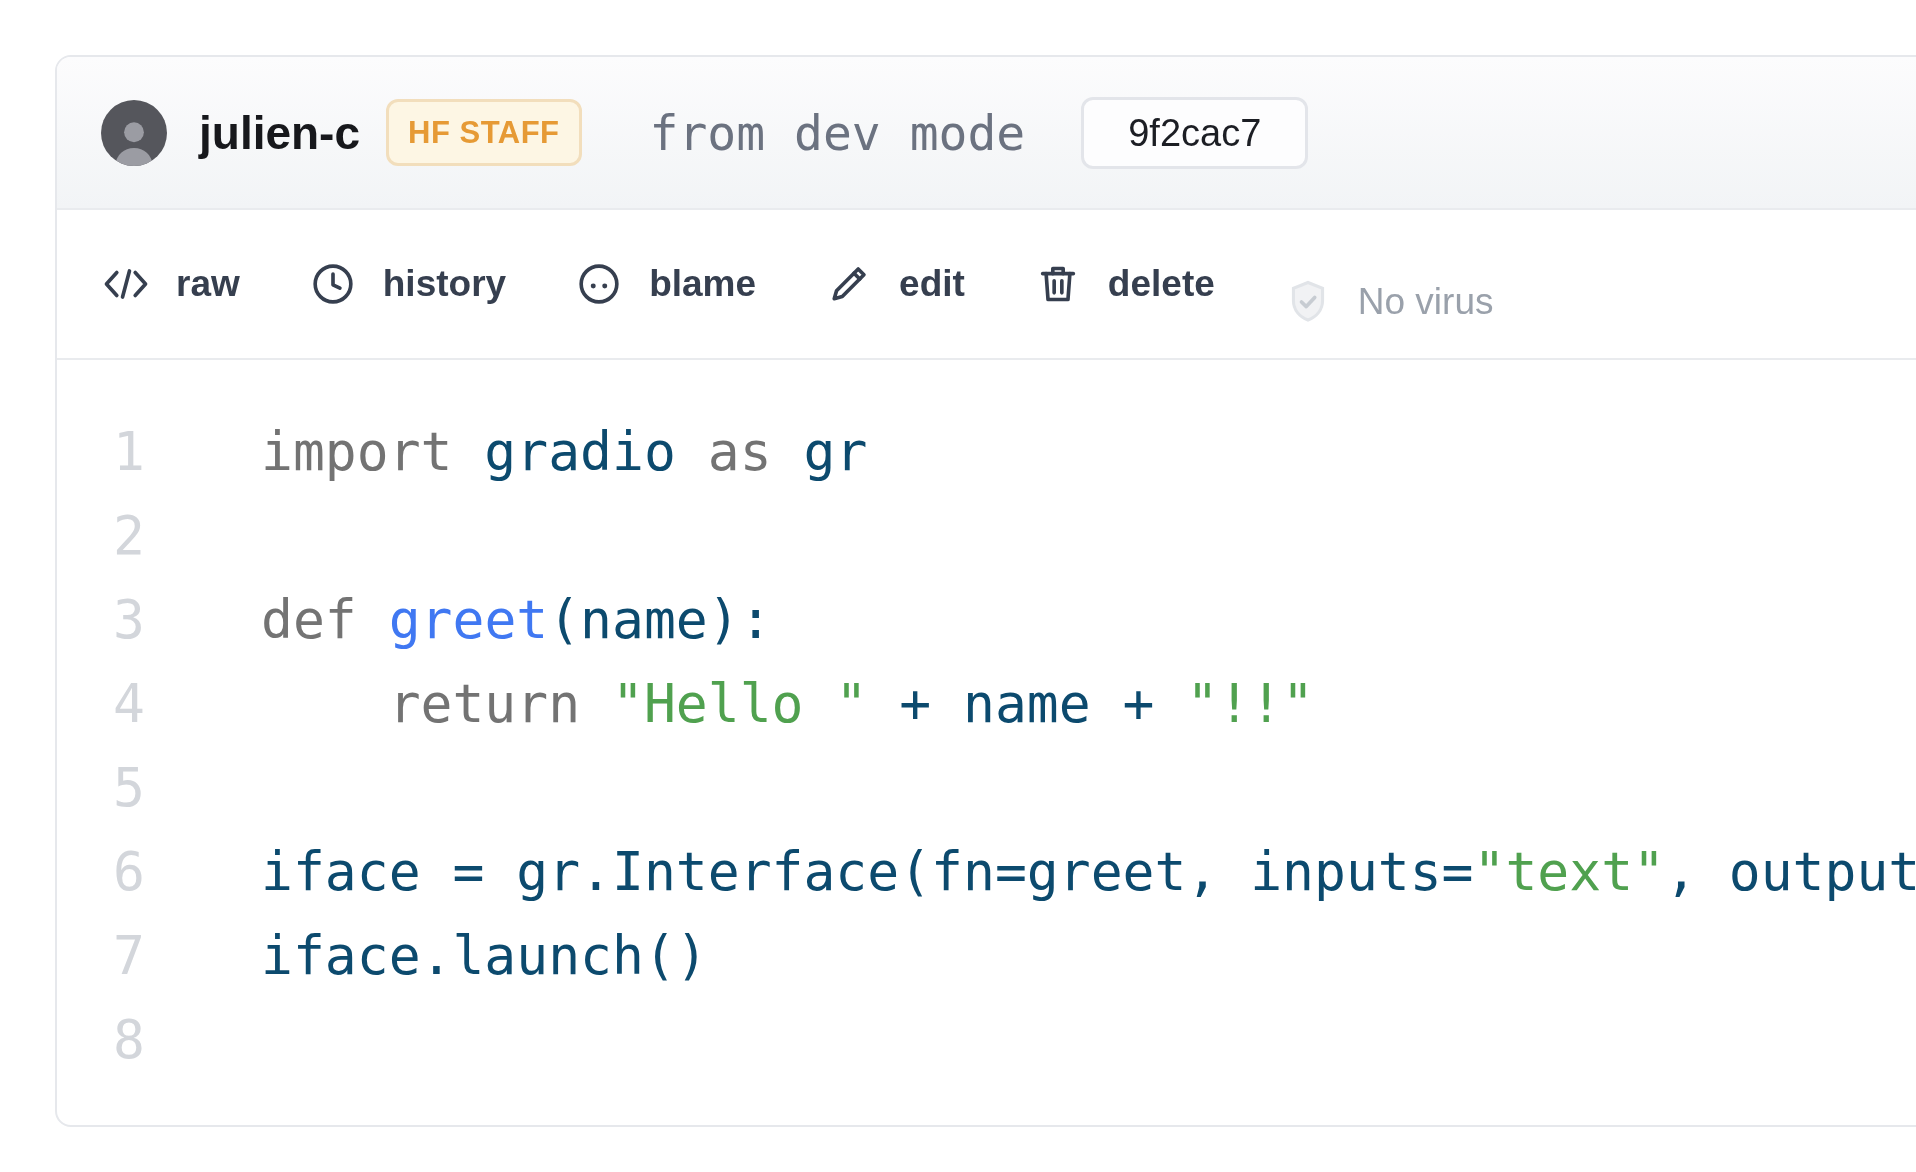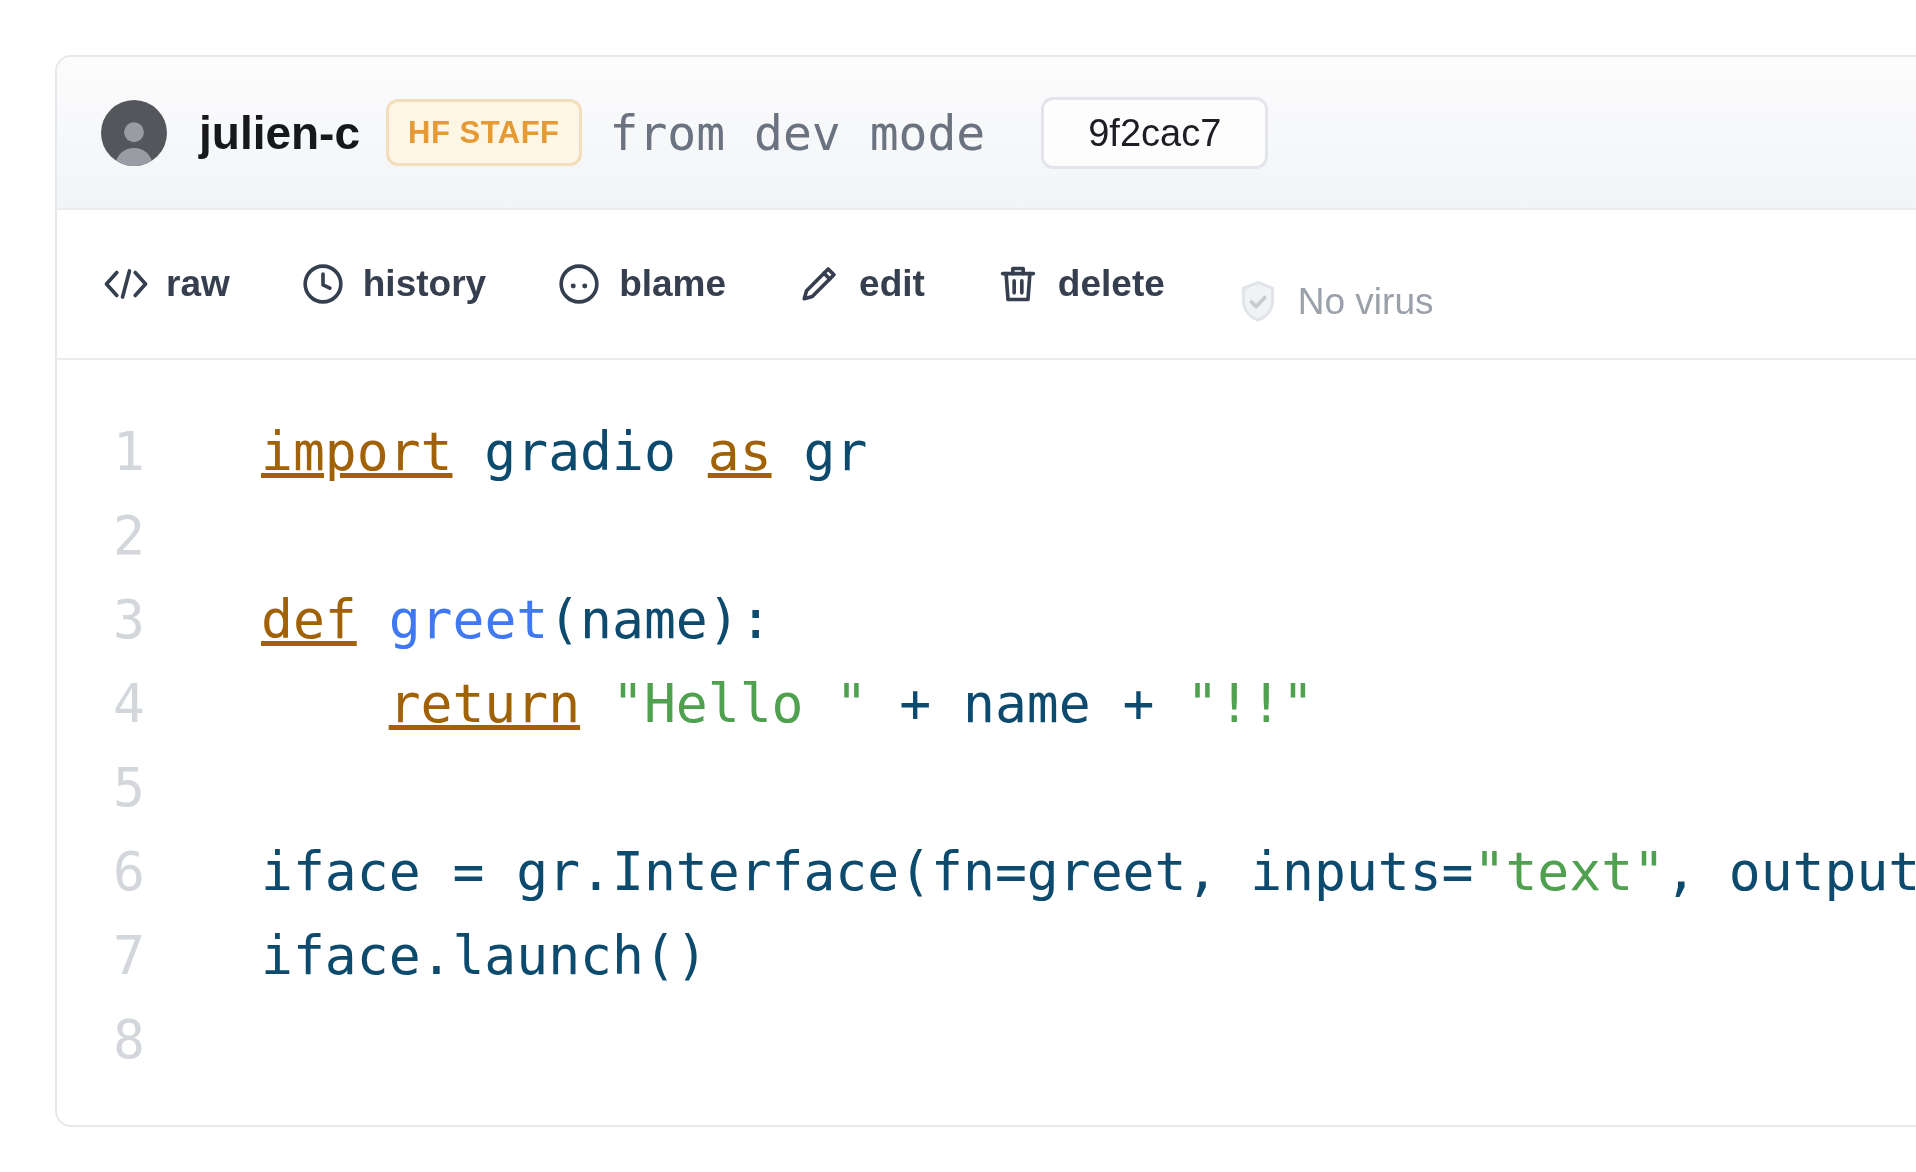--- a/index.html
+++ b/index.html
@@ -12,40 +12,40 @@
   .header{height:151px;display:flex;align-items:center;padding:0 44px;
           border-bottom:2px solid #e9ebee;
           background:linear-gradient(180deg,#fcfcfd 0%,#f2f4f6 100%);}
   .avatar{width:66px;height:66px;border-radius:50%;background:#55565c;flex:none;
           margin-right:32px;display:flex;align-items:flex-end;justify-content:center;overflow:hidden;}
   .avatar svg{width:54px;height:54px;display:block;}
   .username{font-size:46px;font-weight:600;color:#17181c;}
   .badge{margin-left:26px;background:#fdf6e4;border:3px solid #f2debc;color:#e69a35;
          font-weight:700;font-size:31px;line-height:1;padding:15px 19px;border-radius:12px;
          letter-spacing:.5px;}
-  .commit-msg{margin-left:28px;font-family:"DejaVu Sans Mono",monospace;
+  .commit-msg{margin-left:68px;font-family:"DejaVu Sans Mono",monospace;
               font-size:48px;color:#6b7280;}
   .hash-chip{margin-left:56px;font-size:38px;color:#1c1e24;background:#fdfdfe;
              border:3px solid #e3e5ea;border-radius:12px;padding:14px 44px;line-height:1;}
 
   
   .toolbar{height:148px;display:flex;align-items:center;padding:0 46px;gap:70px;
            background:#fff;border-bottom:2px solid #e9ebee;}
-  .tool{display:flex;align-items:center;gap:17px;color:#363f4f;font-size:37px;
+  .tool{display:flex;align-items:center;gap:27px;color:#363f4f;font-size:37px;
         font-weight:600;cursor:pointer;}
   .tool svg{width:46px;height:46px;flex:none;}
   .tool.no-virus{color:#9aa1ab;font-weight:400;cursor:default;margin-top:36px;}
 
   
   .code{padding:50px 0 0 46px;font-family:"DejaVu Sans Mono",monospace;
         font-size:53px;line-height:84px;}
   .row{display:flex;white-space:pre;}
   .gutter{width:42px;flex:none;text-align:right;color:#d3d6db;margin-right:116px;
           user-select:none;}
-  .tok-kw{color:#a16207;text-decoration:underline;}
+  .tok-kw{color:#737373;}
   .tok-fn{color:#4078F2;}
   .tok-str{color:#50A14F;}
   .tok-pl{color:#0c4a6e;}
 </style>
 </head>
 <body>
 
 <div class="card">
 
   <div class="header">

